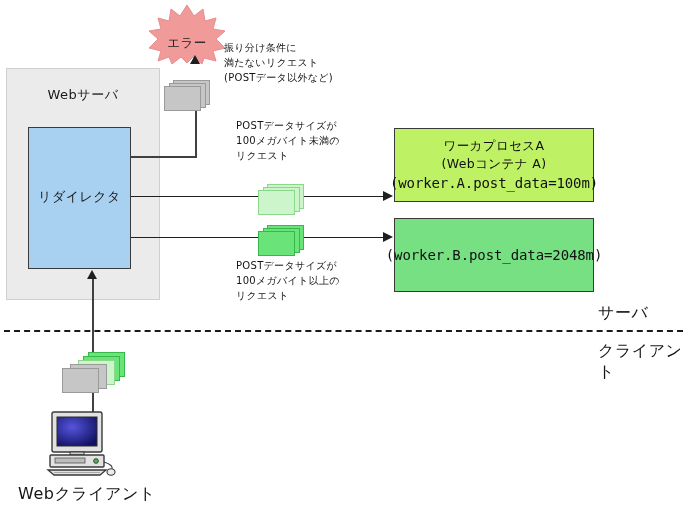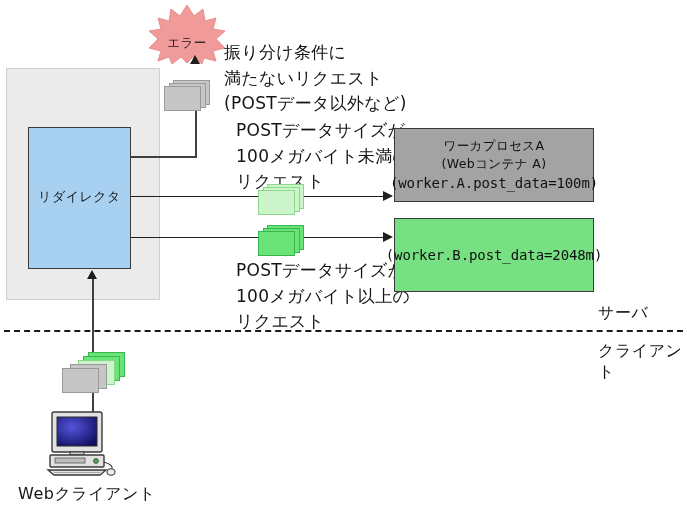--- a/index.html
+++ b/index.html
@@ -57,32 +57,32 @@
   .worker-box {
     width: 200px; height: 74px;
     border: 1.5px solid #3a3a3a;
     box-sizing: border-box;
     display: flex;
     flex-direction: column;
     align-items: center;
     justify-content: center;
     line-height: 1.45;
   }
-  #worker-a-box { left: 394px; top: 128px; background: #a3a3a3; }
+  #worker-a-box { left: 394px; top: 128px; background: #bef264; }
   #worker-b-box { left: 394px; top: 218px; background: #77e083; }
   .worker-line-jp { font-size: 12.5px; color: #111; letter-spacing: .4px; }
   .worker-line-mono {
     font-size: 14px; color: #111;
     font-family: "DejaVu Sans Mono", monospace;
     letter-spacing: -0.1px;
   }
 
   
   .annot {
-    font-size: 17px;
+    font-size: 10px;
     color: #141414;
     line-height: 1.5;
     letter-spacing: .3px;
     white-space: pre;
   }
   #annot-error     { left: 224px; top: 40px; }
   #annot-under100  { left: 236px; top: 118px; }
   #annot-over100   { left: 236px; top: 258px; }
   #annot-request   { left: 128px; top: 363px; font-size: 12.5px; }
 
@@ -166,20 +166,21 @@
 
   
   #computer-icon { left: 44px; top: 410px; width: 74px; height: 66px; }
 </style>
 </head>
 <body>
 
 <div id="canvas">
 
   <div class="abs" id="webserver-box"></div>
+  <div class="abs" id="webserver-label">Webサーバ</div>
 
   <div class="abs" id="redirector-box"></div>
   <div class="abs" id="redirector-label">リダイレクタ</div>
 
   <svg class="abs" id="error-burst" viewBox="0 0 78 60">
     <polygon points="39,1 46,12 55,5 57,17 68,14 65,25 77,27 68,35 77,44 65,47 68,57 56,54 54,60 45,53 39,59 33,53 24,60 21,53 10,57 13,47 1,44 10,35 1,27 13,25 10,14 21,17 23,5 32,12" fill="#f09a9a" stroke="#e98d8d" stroke-width="1"></polygon>
   </svg>
   <div class="abs" id="error-burst-text">エラー</div>
 
   <div class="abs vline" id="line-err-v"></div>

